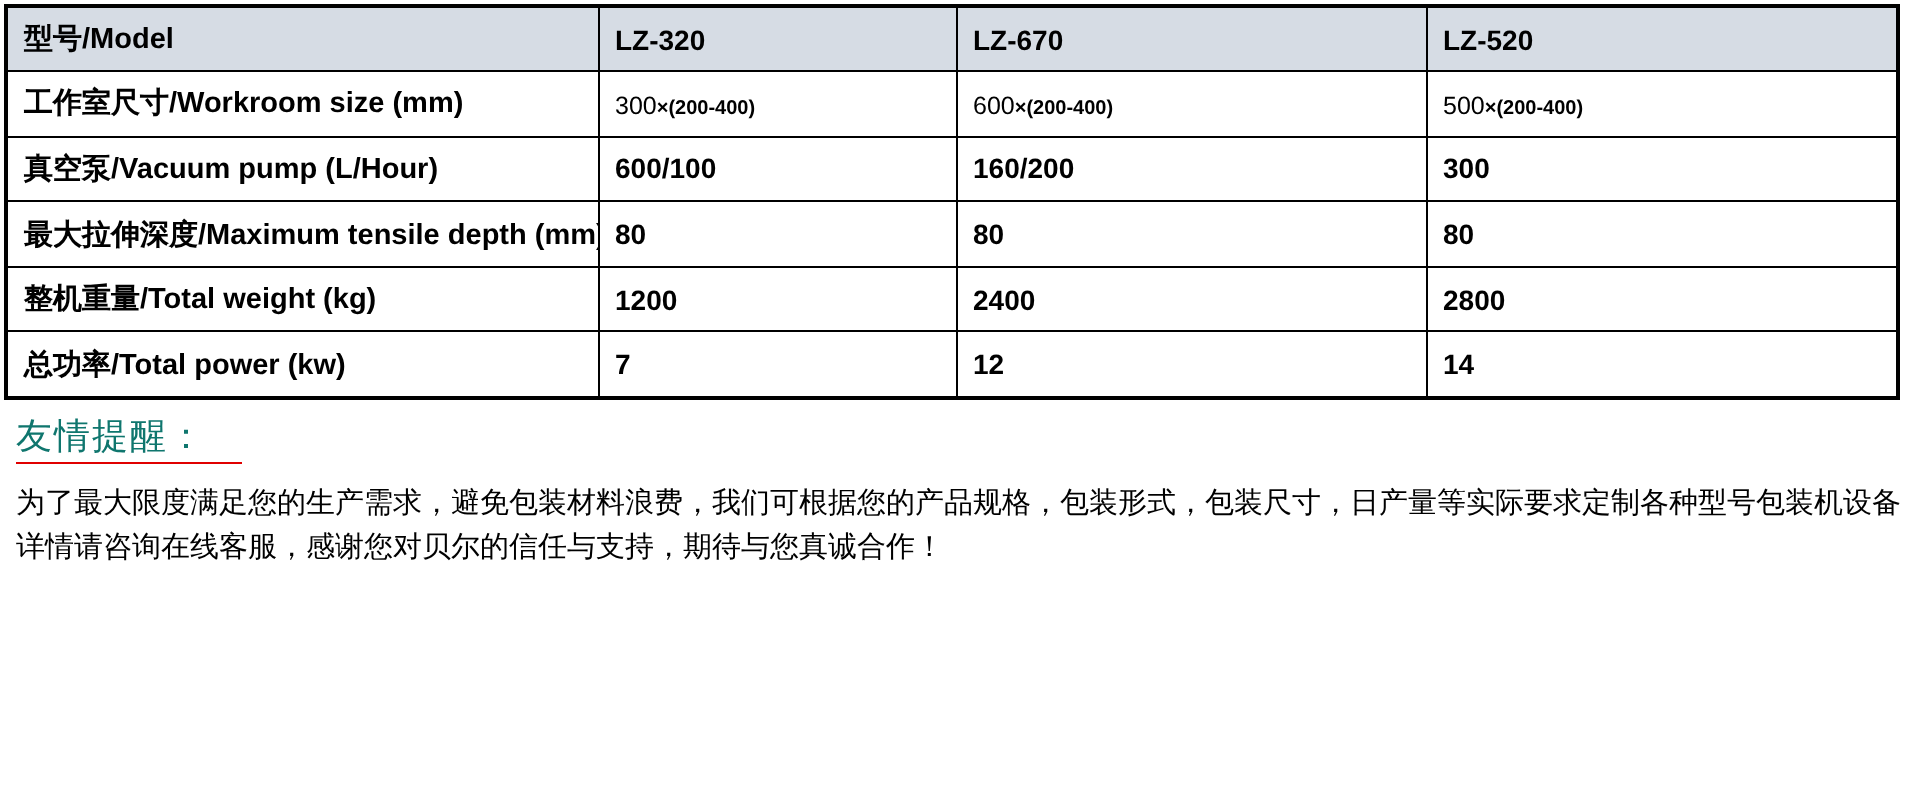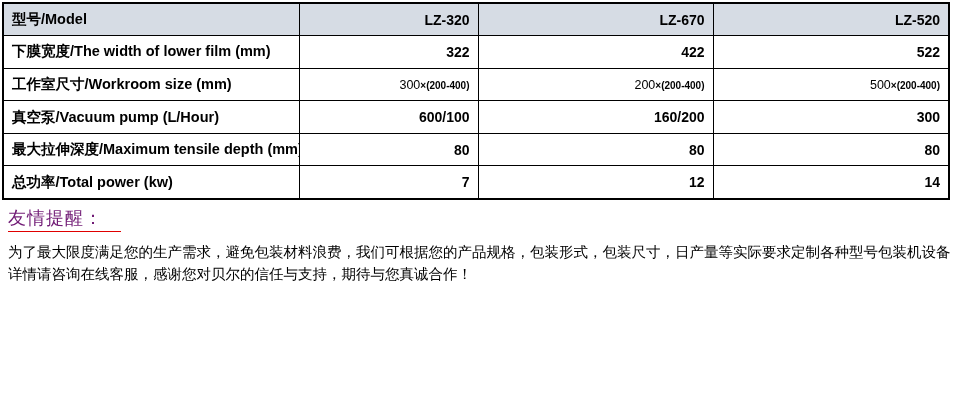--- a/index.html
+++ b/index.html
@@ -30,40 +30,40 @@
     margin-left: 20px;
   }
   tr.hdr td { background: #d6dce4; }
 
   td.label {
     text-align: left;
     font-weight: bold;
     font-size: 14.5px;
   }
   td.val {
-    text-align: right;
+    text-align: left;
     font-weight: bold;
     font-size: 14px;
   }
   span.num-a {
     font-weight: 400;
     font-size: 12.5px;
   }
   span.num-b {
     font-weight: 700;
     font-size: 10px;
   }
 
   .reminder {
     margin: 7px 0 0 8px;
     font-family: "Liberation Serif", "DejaVu Serif", serif;
   }
   .reminder-title {
     display: inline-block;
-    color: #701a75;
+    color: #0f766e;
     font-size: 18px;
     font-weight: 500;
     letter-spacing: 1px;
     border-bottom: 1px solid #e00000;
     padding: 0 18px 2px 0;
     line-height: 22px;
   }
   .reminder-body {
     margin-top: 9px;
     font-size: 14.5px;
@@ -86,49 +86,49 @@
     </colgroup>
     <tbody>
       <tr class="hdr">
         <td class="label">型号/Model</td>
         <td class="val">LZ-320</td>
         <td class="val">LZ-670</td>
         <td class="val">LZ-520</td>
       </tr>
 
 
-      <tr>
-        <td class="label">下膜宽度/The width of lower film (mm)</td>
-        <td class="val">322</td>
-        <td class="val">422</td>
-        <td class="val">522</td>
-      </tr>
 
       <tr>
         <td class="label">工作室尺寸/Workroom size (mm)</td>
         <td class="val"><span class="num-a">300</span><span class="num-b">×(200-400)</span></td>
-        <td class="val"><span class="num-a">200</span><span class="num-b">×(200-400)</span></td>
+        <td class="val"><span class="num-a">600</span><span class="num-b">×(200-400)</span></td>
         <td class="val"><span class="num-a">500</span><span class="num-b">×(200-400)</span></td>
       </tr>
 
       <tr>
         <td class="label">真空泵/Vacuum pump (L/Hour)</td>
         <td class="val">600/100</td>
         <td class="val">160/200</td>
         <td class="val">300</td>
       </tr>
 
 
       <tr>
         <td class="label">最大拉伸深度/Maximum tensile depth (mm)</td>
         <td class="val">80</td>
         <td class="val">80</td>
         <td class="val">80</td>
       </tr>
 
+      <tr>
+        <td class="label">整机重量/Total weight (kg)</td>
+        <td class="val">1200</td>
+        <td class="val">2400</td>
+        <td class="val">2800</td>
+      </tr>
 
       <tr>
         <td class="label">总功率/Total power (kw)</td>
         <td class="val">7</td>
         <td class="val">12</td>
         <td class="val">14</td>
       </tr>
     </tbody>
   </table>
 

